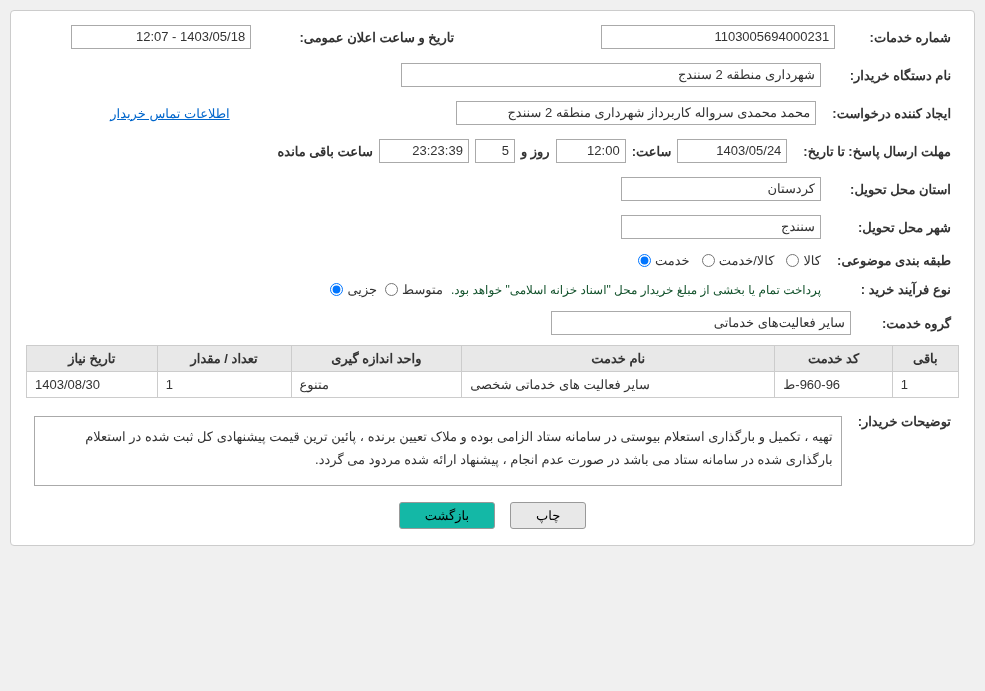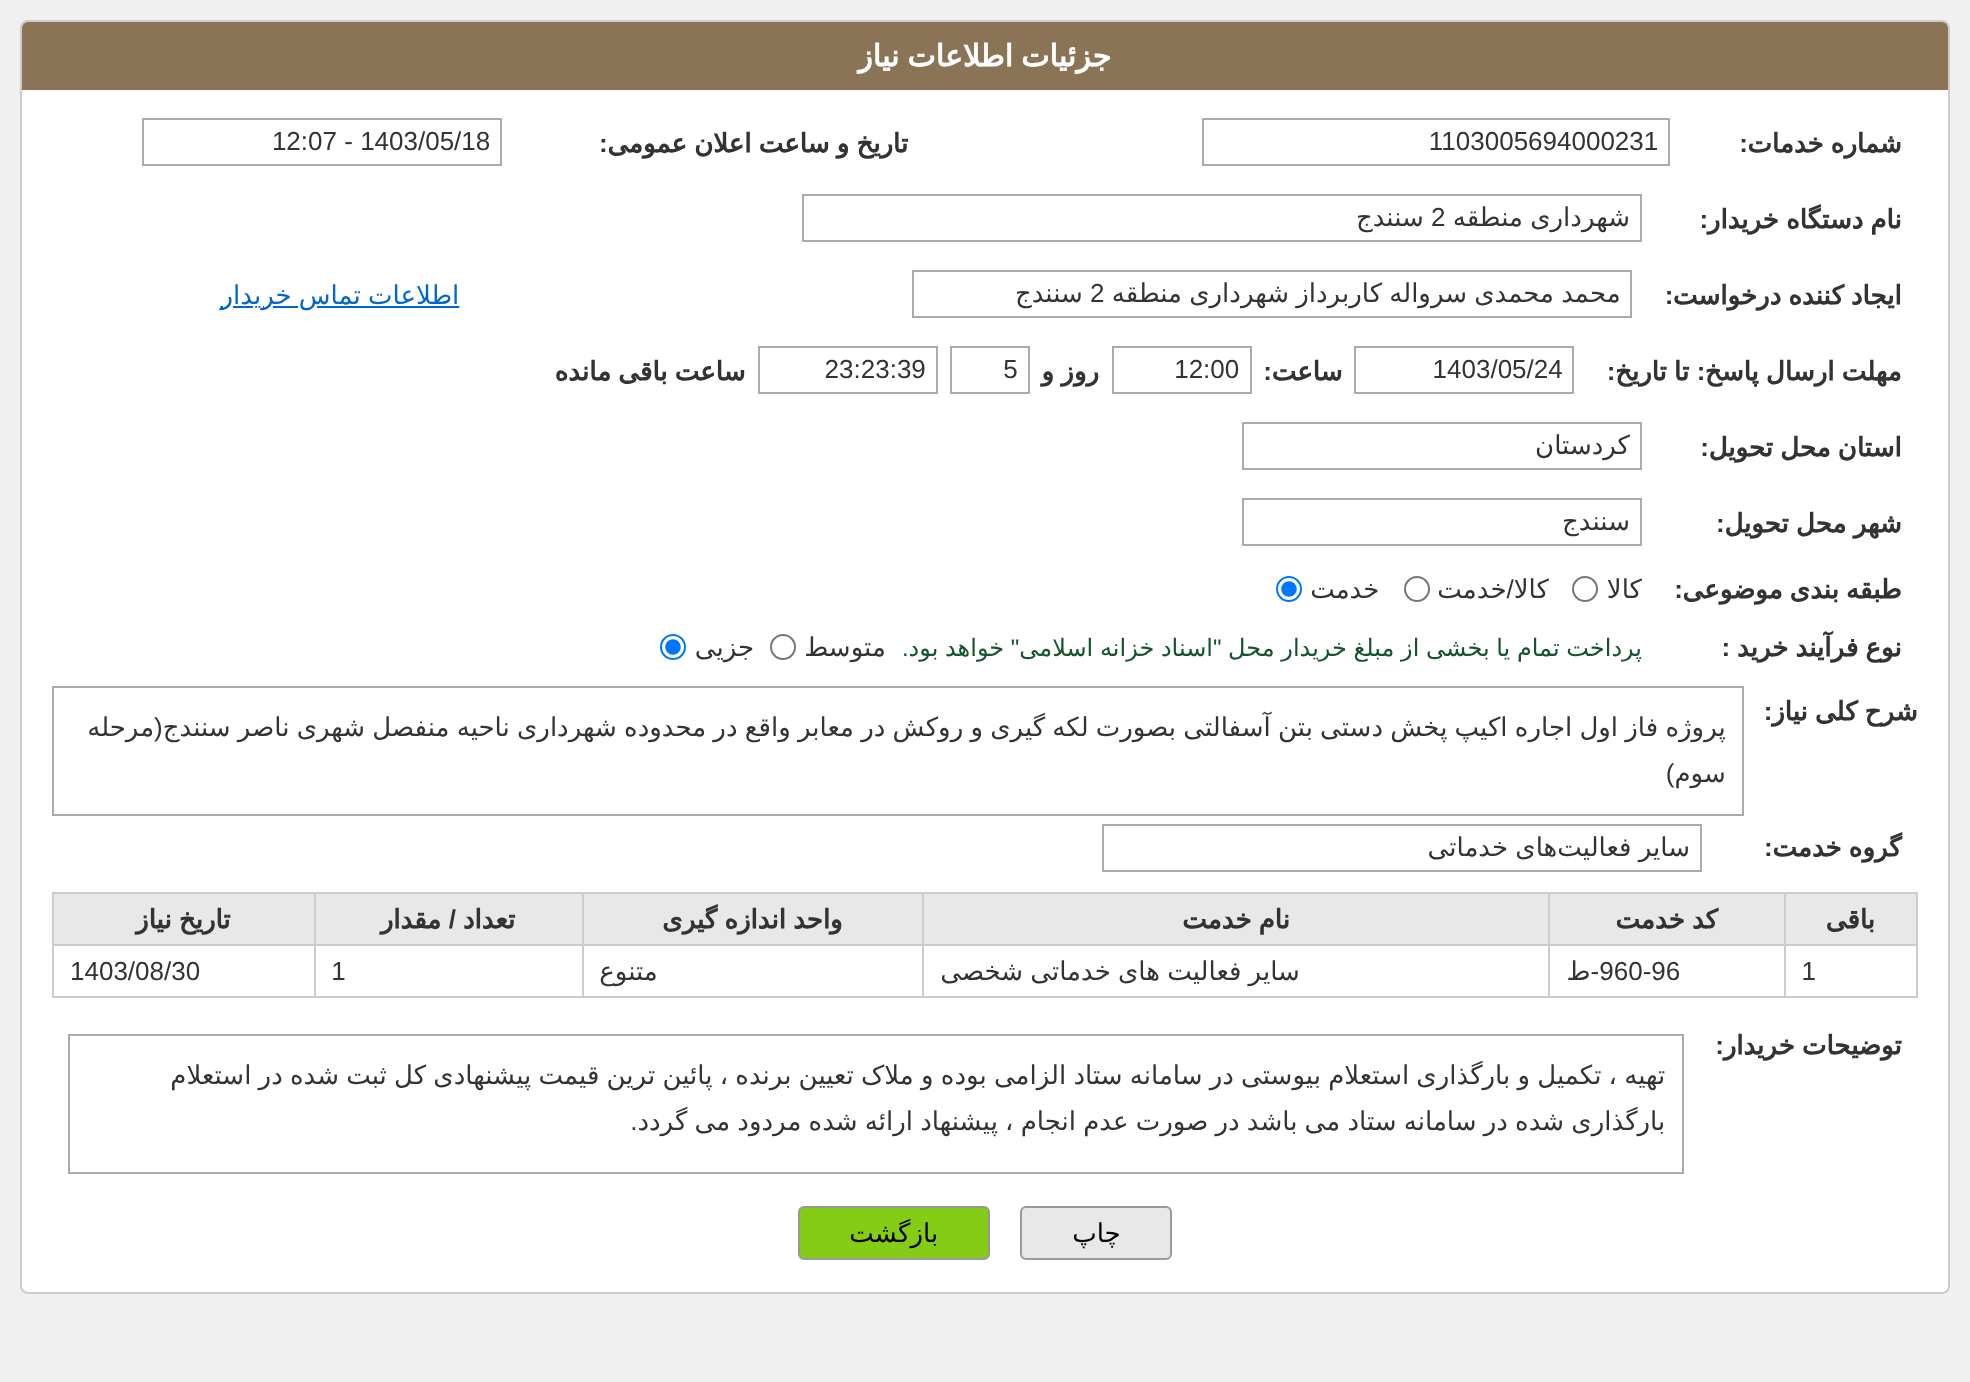--- a/index.html
+++ b/index.html
@@ -123,21 +123,21 @@
       display: flex;
       justify-content: center;
       gap: 15px;
       margin-top: 12px;
       margin-bottom: 6px;
     }
     .btn {
       padding: 5px 25px;
       border: 1px solid #999;
       border-radius: 3px;
-      background: #84cc16;
+      background: #14b8a6;
       cursor: pointer;
       font-family: Tahoma, Arial, sans-serif;
       font-size: 13px;
     }
     .btn-primary {
       background: #e8e8e8;
     }
     .relative-wrap {
       position: relative;
       overflow: hidden;
@@ -162,21 +162,20 @@
       line-height: 20px;
       display: inline-flex;
       align-items: center;
     }
   </style>
 </head>
 <body>
 
 <div class="page-container">
   <div class="main-card">
-    <div class="card-header">جزئیات اطلاعات نیاز</div>
     <div class="card-body relative-wrap">
 
       <table class="info-table">
         <tbody>
             <tr>
           <td class="label-cell">شماره خدمات:</td>
           <td class="value-cell">
             <span class="inline-box" style="width:234px;margin-left:45px;">1103005694000231</span>
           </td>
           <td style="width:30px;"></td>
@@ -292,26 +291,20 @@
               <div class="radio-item">
                 <span>جزیی</span>
                 <input type="radio" name="purchase_type" checked="" style="">
               </div>
             </div>
           </td>
         </tr>
       </tbody>
         </table>
 
-      <div style="margin-top:8px;">
-        <div style="display:flex; align-items:flex-start; gap:10px; direction:rtl;">
-          <div style="font-weight:bold; white-space:nowrap; padding-top:5px;">شرح کلی نیاز:</div>
-          <div class="desc-box">پروژه فاز اول اجاره اکیپ پخش دستی بتن آسفالتی بصورت لکه گیری و روکش در معابر واقع در محدوده شهرداری ناحیه منفصل شهری ناصر سنندج(مرحله سوم)</div>
-        </div>
-      </div>
 
 
       <table class="info-table">
         <tbody>
             <tr>
           <td class="label-cell" style="width:100px;">گروه خدمت:</td>
           <td class="value-cell">
             <span class="inline-box" style="width:300px;">سایر فعالیت‌های خدماتی</span>
           </td>
         </tr>

